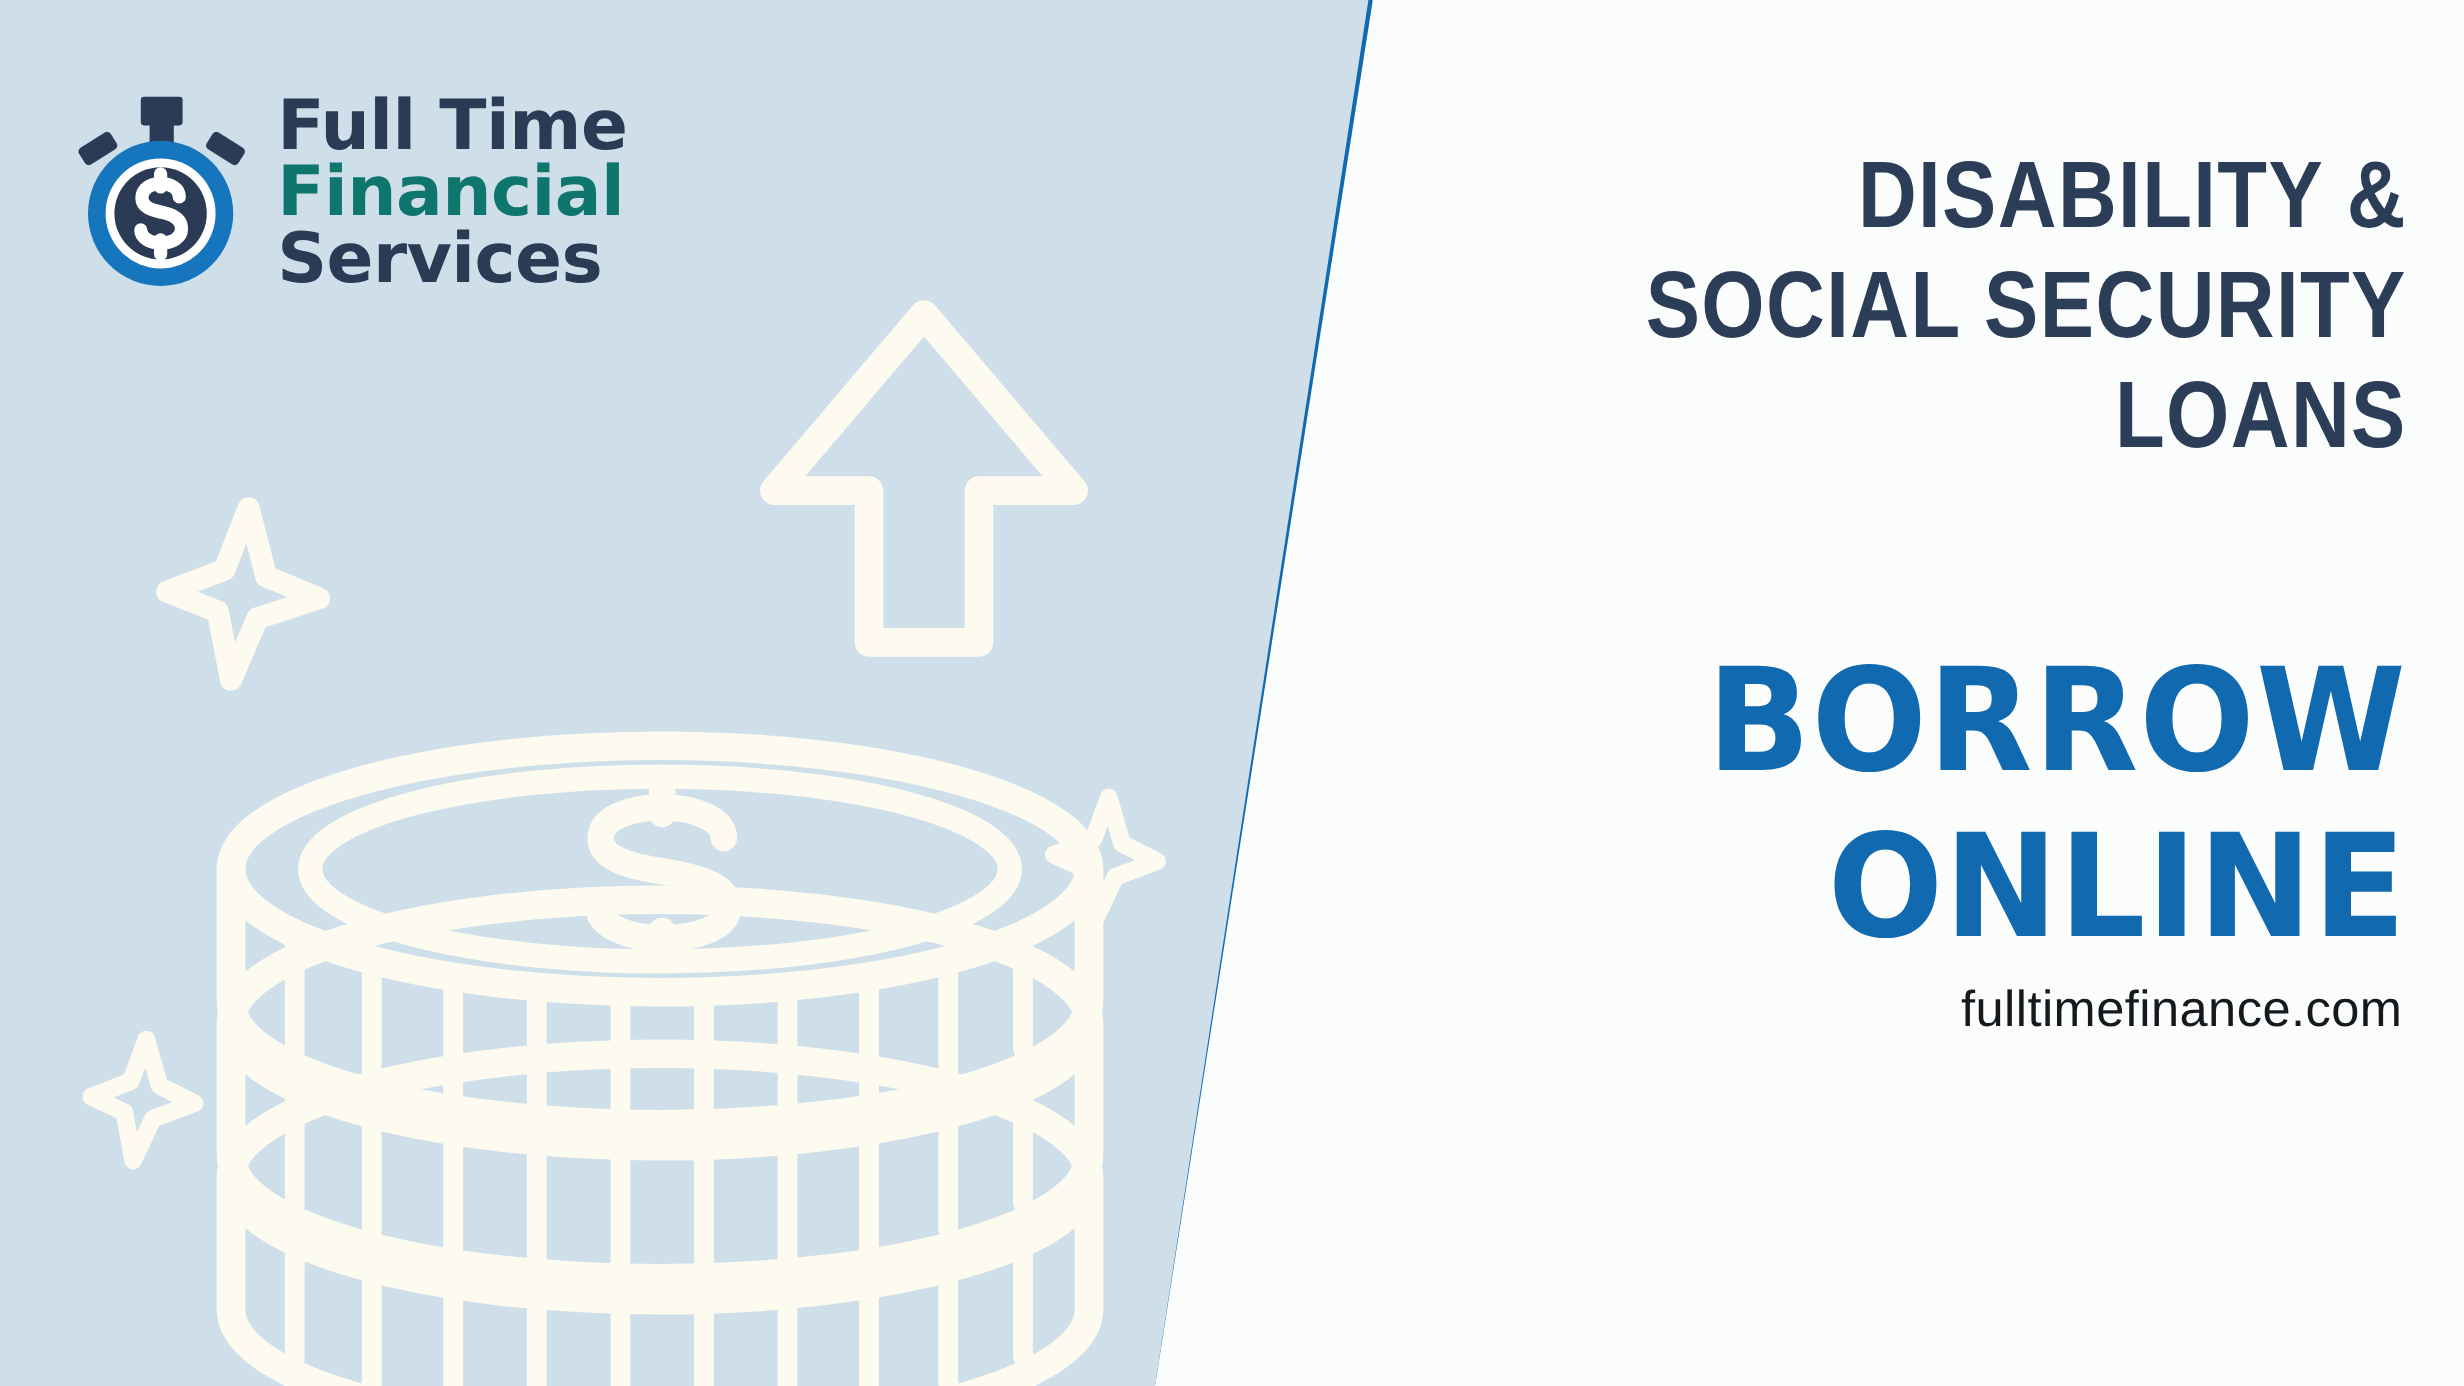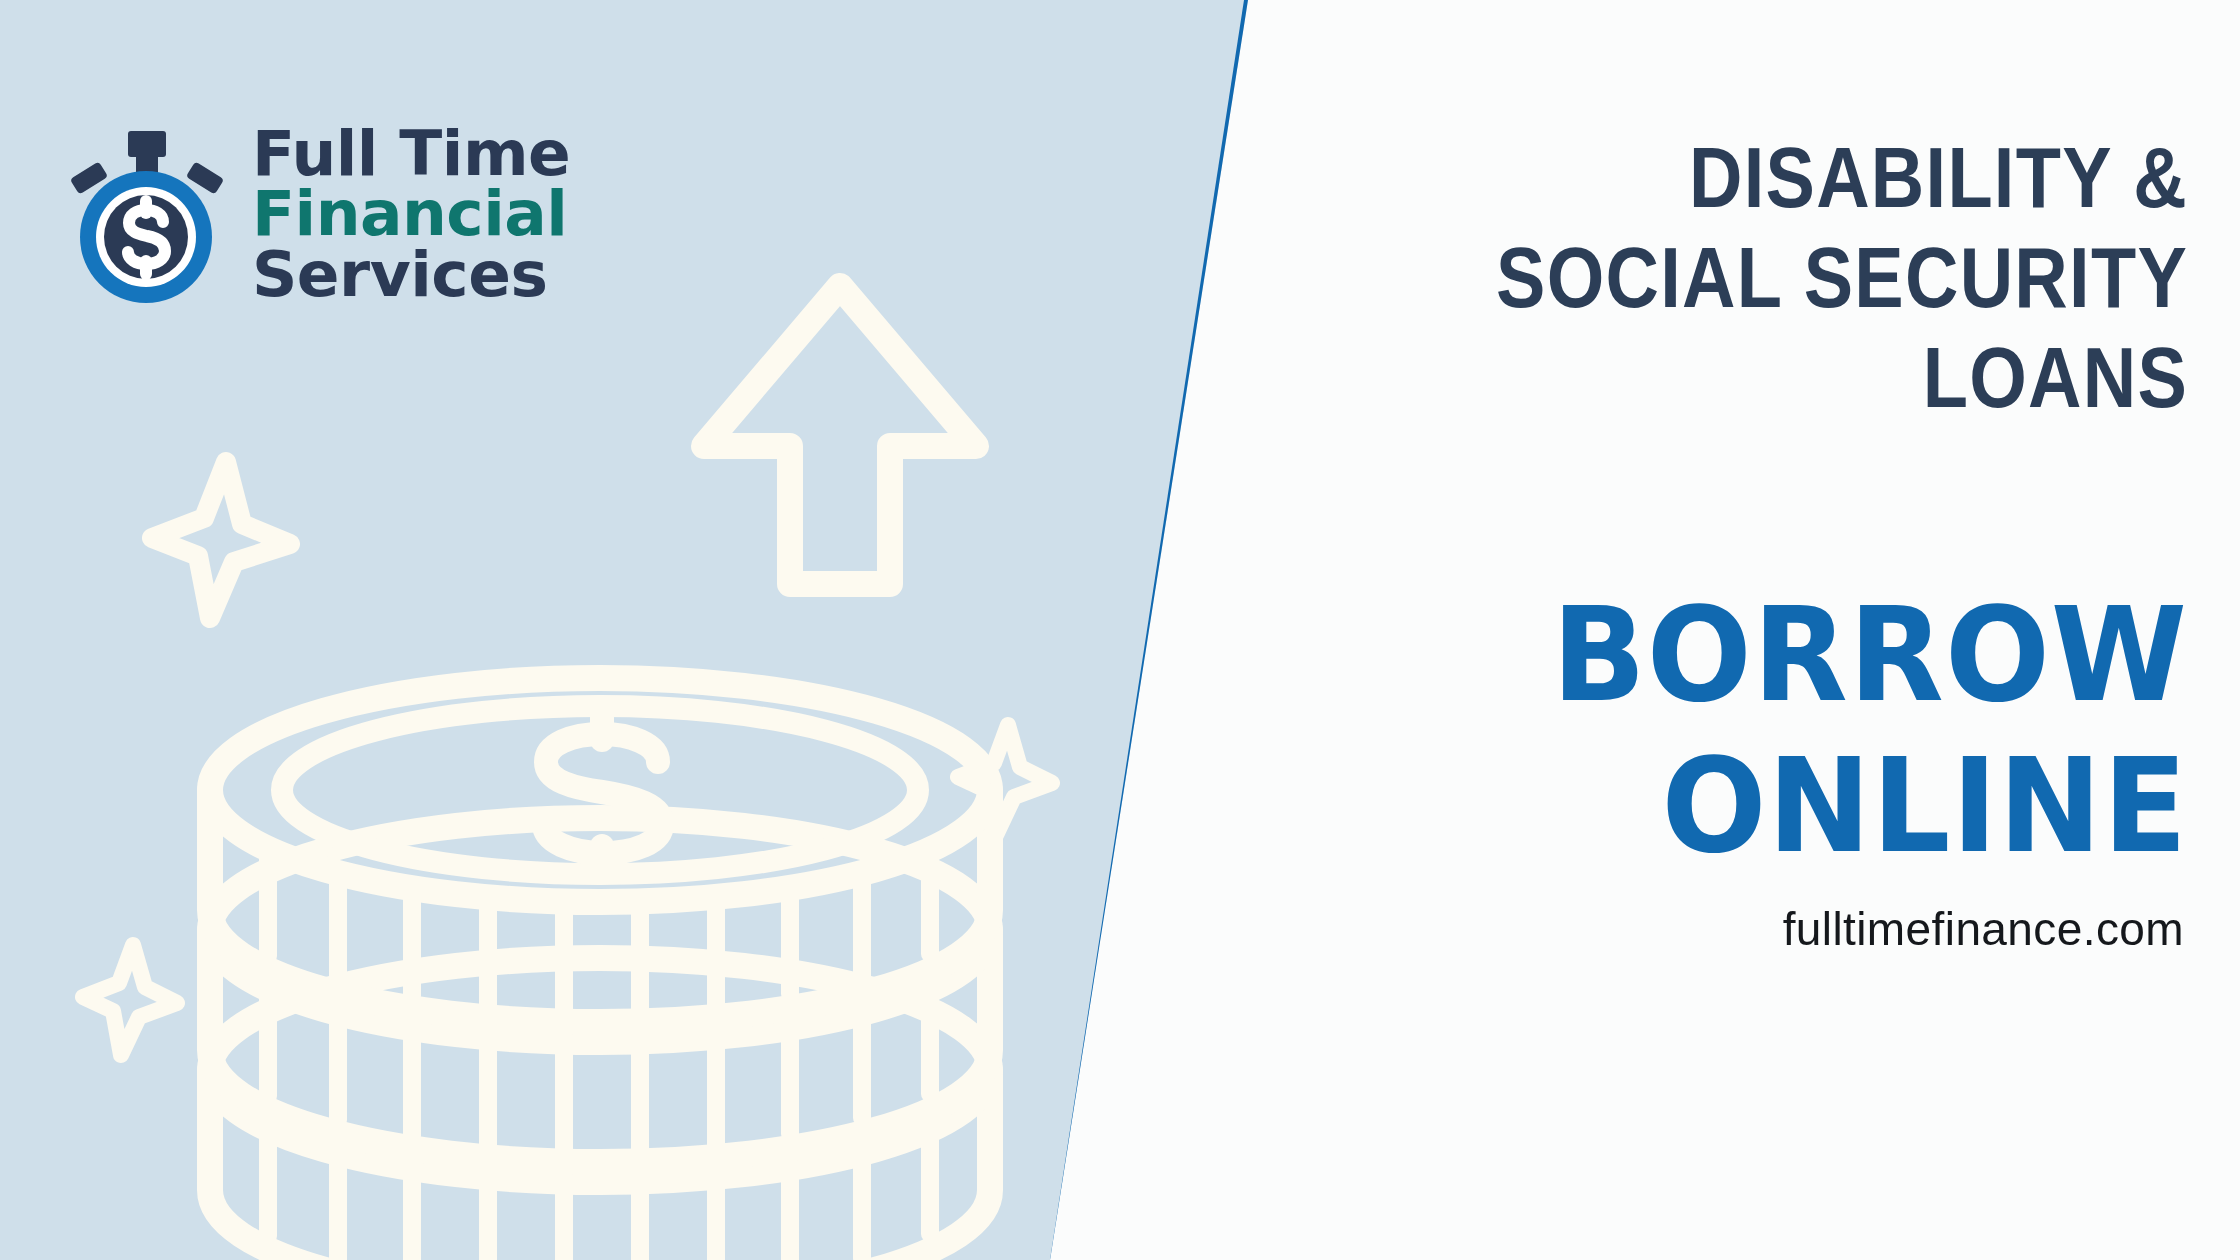--- a/index.html
+++ b/index.html
@@ -53,23 +53,22 @@
   .sparkle-a  { left: 140px;  top: 450px; width: 160px;  height: 180px; }
   .sparkle-b  { left: 950px;  top: 715px; width: 110px;  height: 130px; }
   .sparkle-c  { left: 75px;   top: 935px; width: 110px;  height: 130px; }
 
   
   .logo {
     position: absolute;
     left: 62px;
     top: 78px;
     display: flex;
-    align-items: flex-end;
+    align-items: center;
     gap: 22px;
-    margin-top: 40px;
   }
   .logo-mark { width: 168px; height: 180px; flex: none; }
   .logo-text {
     display: flex;
     flex-direction: column;
     line-height: 0.96;
     padding-top: 6px;
   }
   .logo-line {
     font-family: "DejaVu Sans", sans-serif;
@@ -121,21 +120,21 @@
     line-height: 1.16;
     letter-spacing: 1px;
     transform: scaleX(0.95);
     transform-origin: right top;
   }
   .subhead-line { display: block; white-space: nowrap; }
 
   .website {
     position: absolute;
     right: 56px;
-    bottom: 128px;
+    bottom: 140px;
     color: #15181c;
     font-family: "Liberation Sans", sans-serif;
     font-weight: normal;
     font-size: 46px;
     letter-spacing: 0.4px;
     white-space: nowrap;
   }
 </style>
 </head>
 <body>

